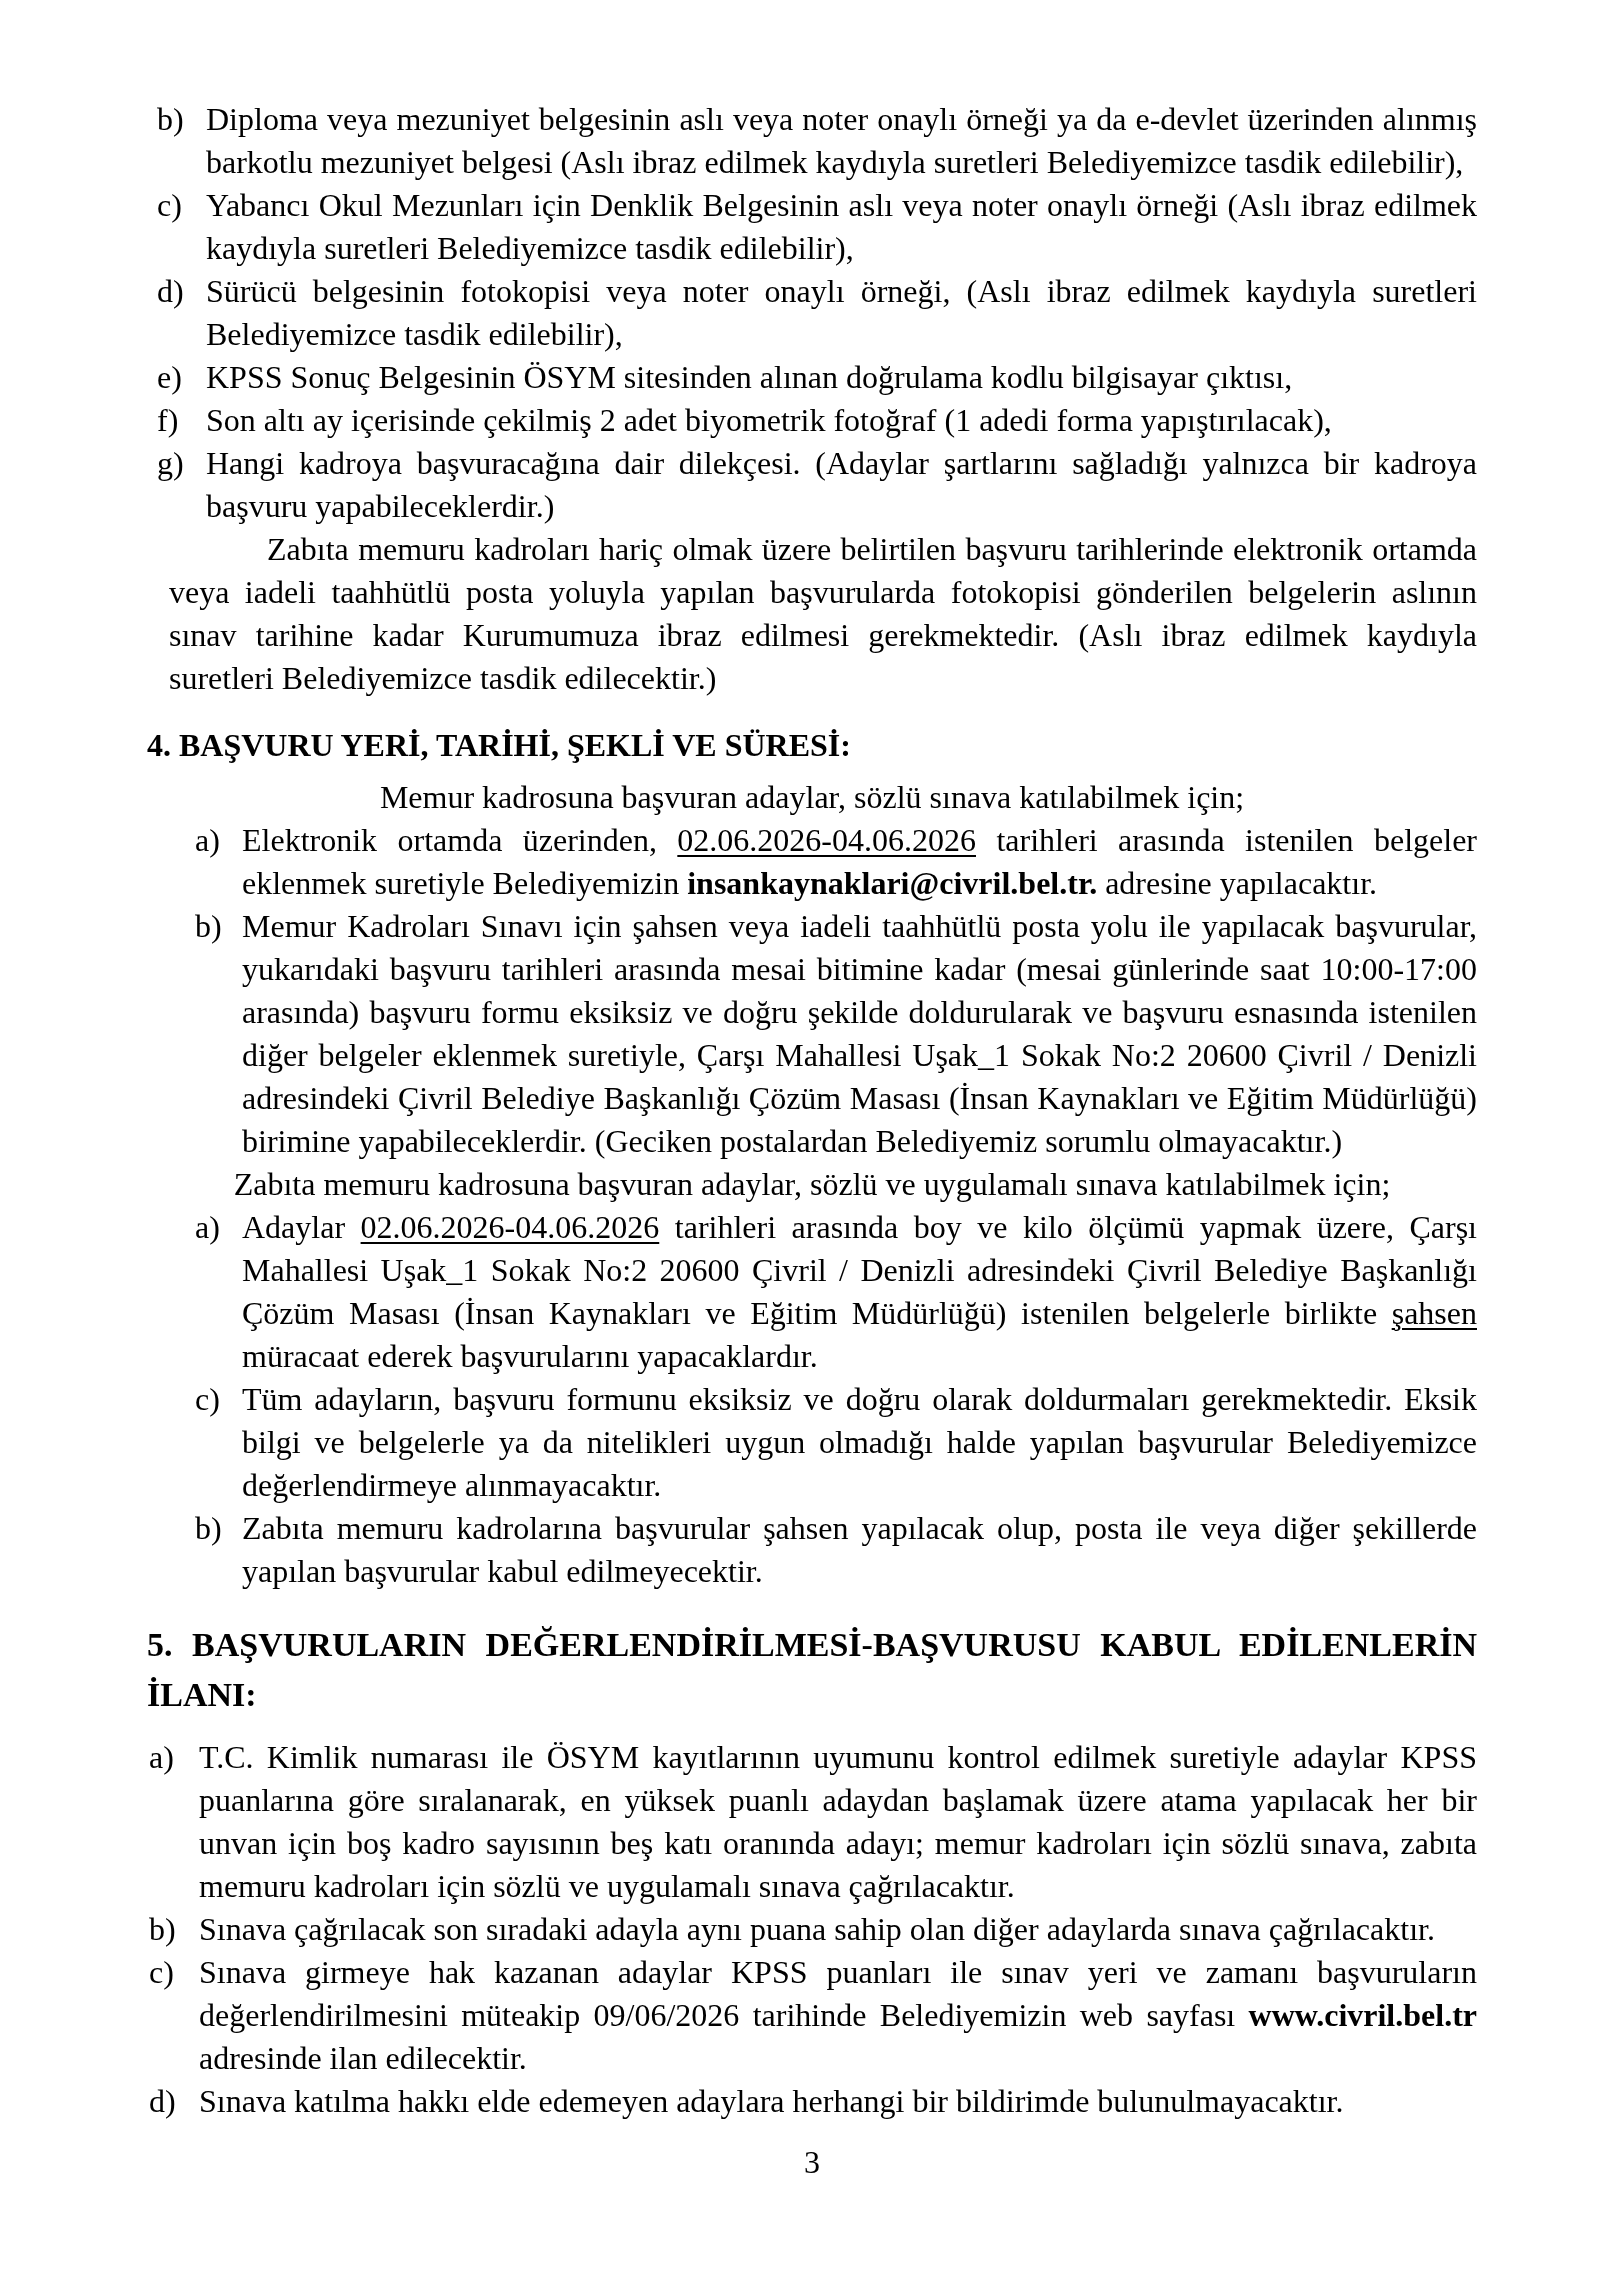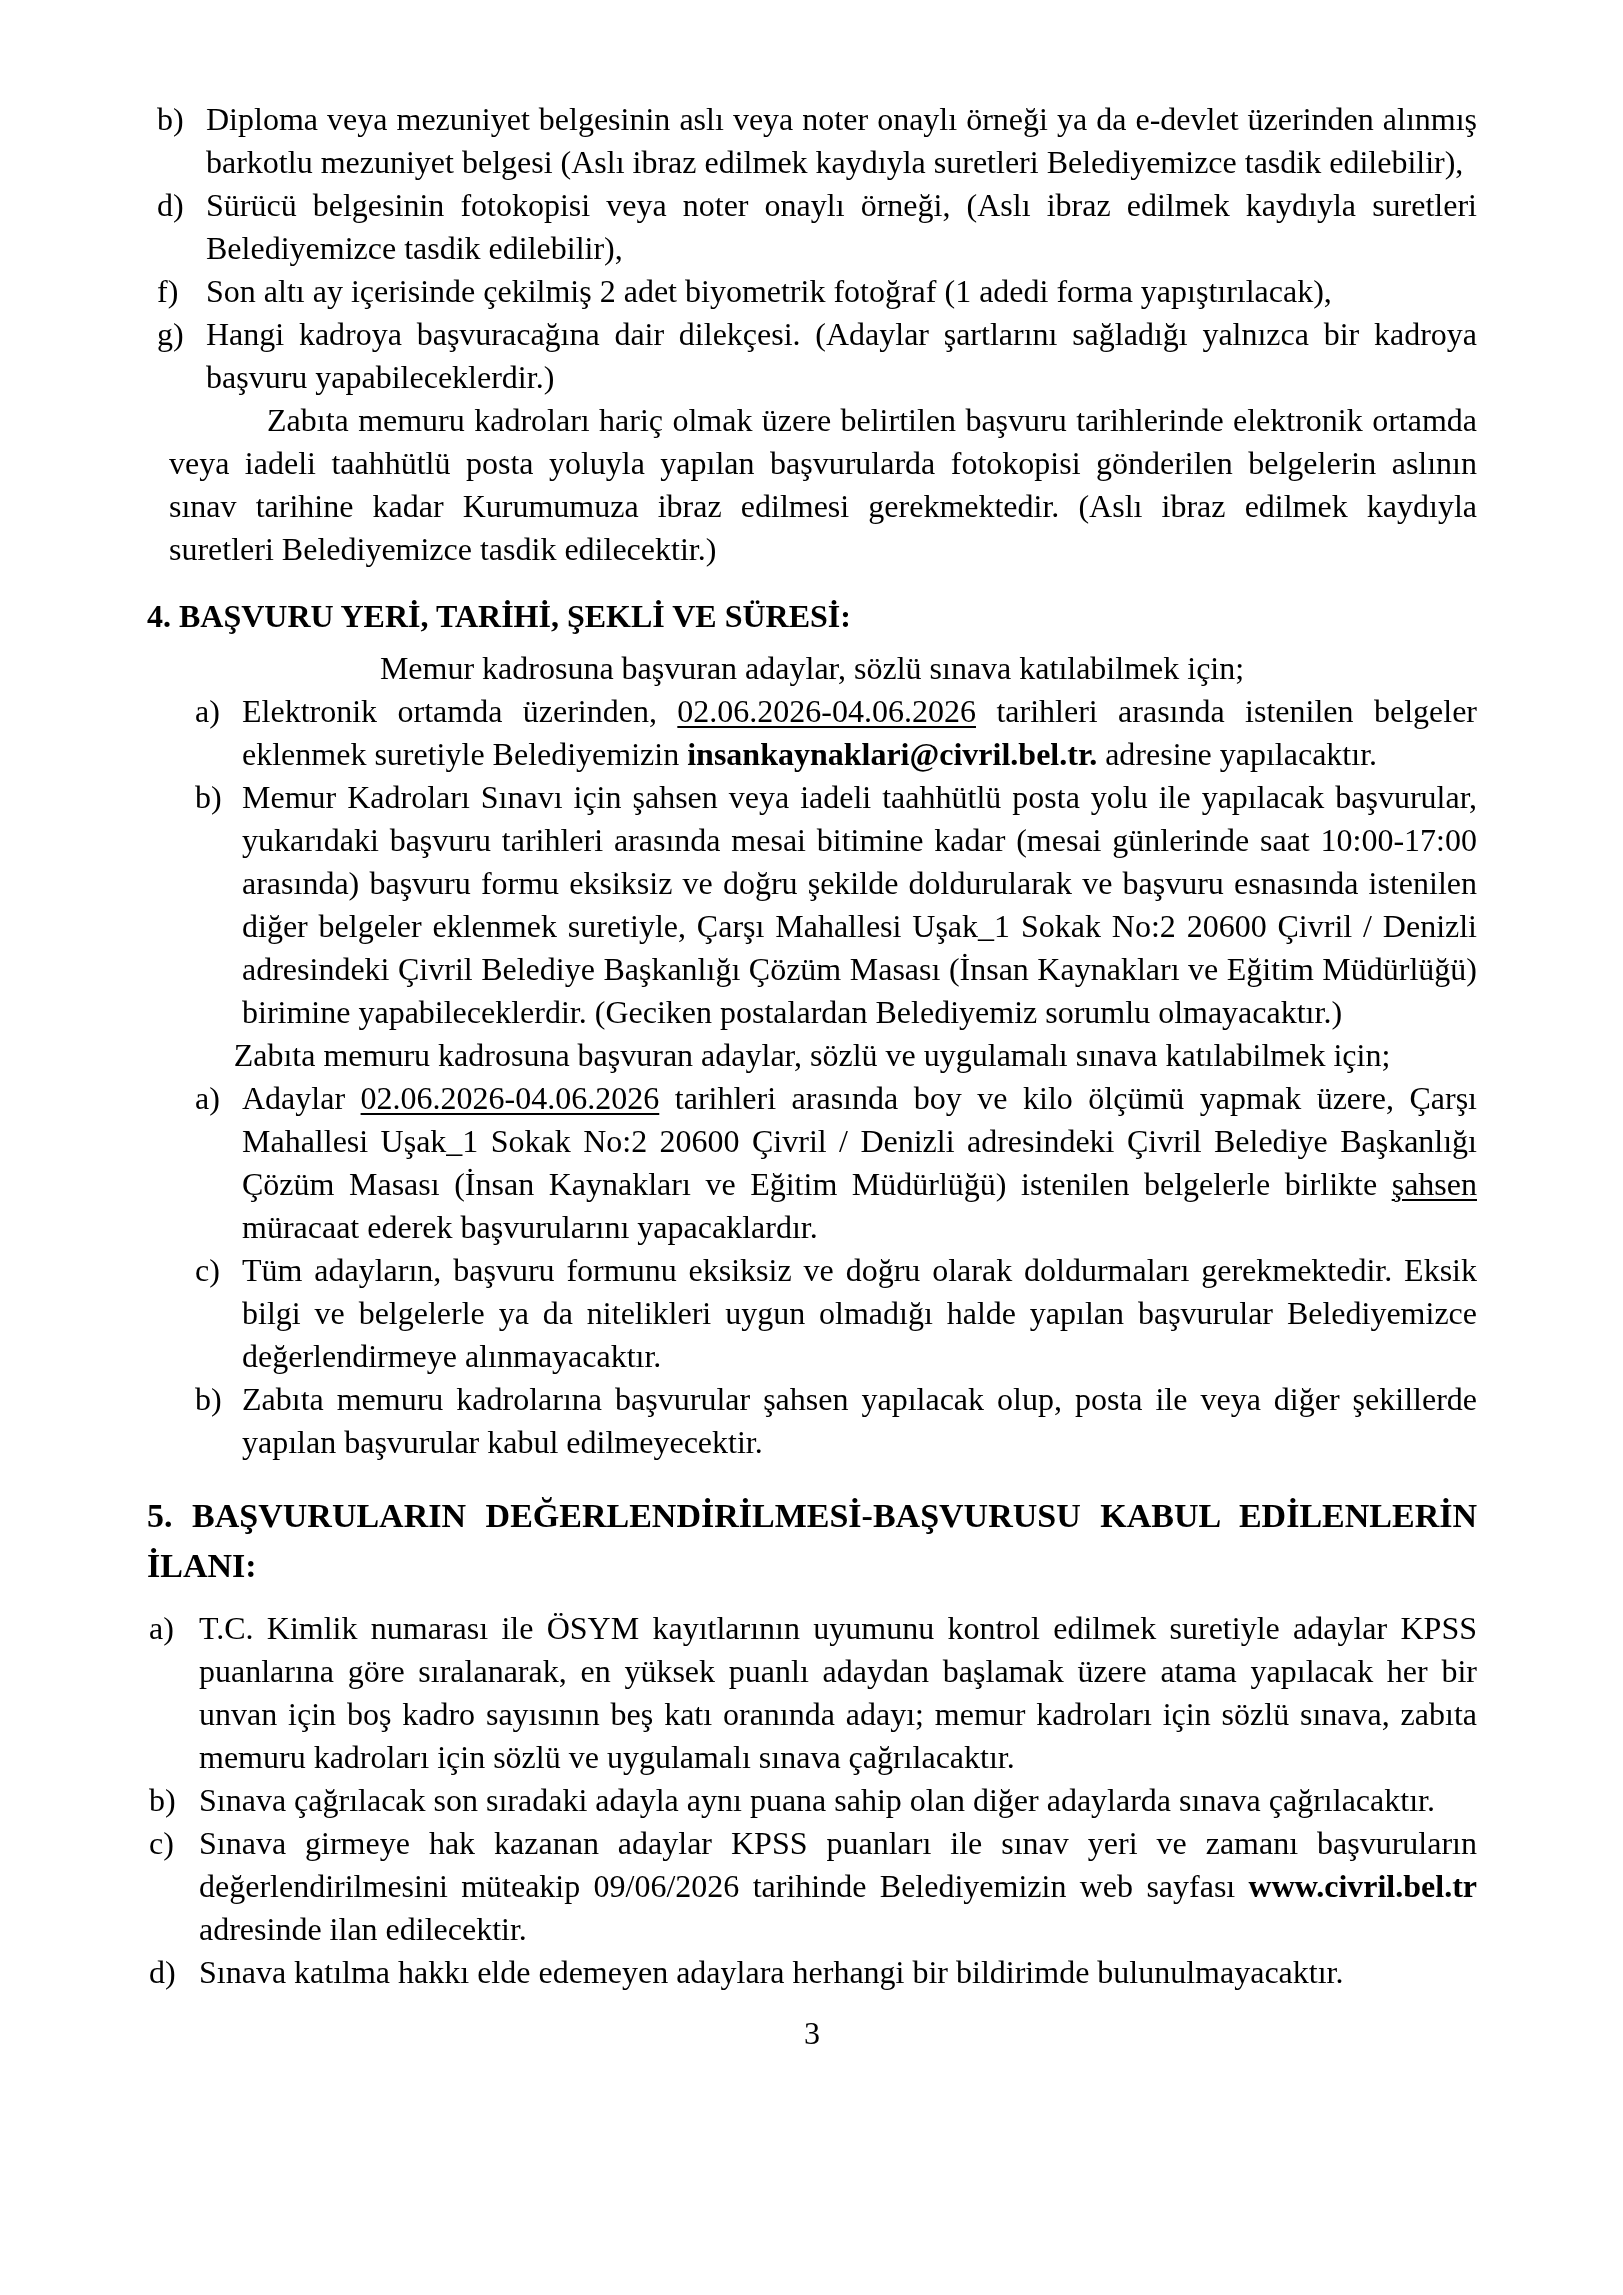--- a/index.html
+++ b/index.html
@@ -42,21 +42,23 @@
   .b { font-weight: bold; }
   .pagenum { text-align: center; margin-top: 18.3px; }
 </style>
 </head>
 <body>
 
 <div class="page">
   <div class="content">
 
     <div class="li l1"><span class="marker">b)</span><span>Diploma veya mezuniyet belgesinin aslı veya noter onaylı örneği ya da e-devlet üzerinden alınmış barkotlu mezuniyet belgesi (Aslı ibraz edilmek kaydıyla suretleri Belediyemizce tasdik edilebilir),</span></div>
+    <div class="li l1"><span class="marker">c)</span><span>Yabancı Okul Mezunları için Denklik Belgesinin aslı veya noter onaylı örneği (Aslı ibraz edilmek kaydıyla suretleri Belediyemizce tasdik edilebilir),</span></div>
     <div class="li l1"><span class="marker">d)</span><span>Sürücü belgesinin fotokopisi veya noter onaylı örneği, (Aslı ibraz edilmek kaydıyla suretleri Belediyemizce tasdik edilebilir),</span></div>
+    <div class="li l1"><span class="marker">e)</span><span>KPSS Sonuç Belgesinin ÖSYM sitesinden alınan doğrulama kodlu bilgisayar çıktısı,</span></div>
     <div class="li l1"><span class="marker">f)</span><span>Son altı ay içerisinde çekilmiş 2 adet biyometrik fotoğraf (1 adedi forma yapıştırılacak),</span></div>
     <div class="li l1"><span class="marker">g)</span><span>Hangi kadroya başvuracağına dair dilekçesi. (Adaylar şartlarını sağladığı yalnızca bir kadroya başvuru yapabileceklerdir.)</span></div>
 
     <div class="note">Zabıta memuru kadroları hariç olmak üzere belirtilen başvuru tarihlerinde elektronik ortamda veya iadeli taahhütlü posta yoluyla yapılan başvurularda fotokopisi gönderilen belgelerin aslının sınav tarihine kadar Kurumumuza ibraz edilmesi gerekmektedir. (Aslı ibraz edilmek kaydıyla suretleri Belediyemizce tasdik edilecektir.)</div>
 
     <div class="h4">4. BAŞVURU YERİ, TARİHİ, ŞEKLİ VE SÜRESİ:</div>
 
     <div class="intro">Memur kadrosuna başvuran adaylar, sözlü sınava katılabilmek için;</div>
 
     <div class="li l2"><span class="marker">a)</span><span>Elektronik ortamda üzerinden, </span><span class="u">02.06.2026-04.06.2026</span><span> tarihleri arasında istenilen belgeler eklenmek suretiyle Belediyemizin </span><span class="b">insankaynaklari@civril.bel.tr.</span><span> adresine yapılacaktır.</span></div>

